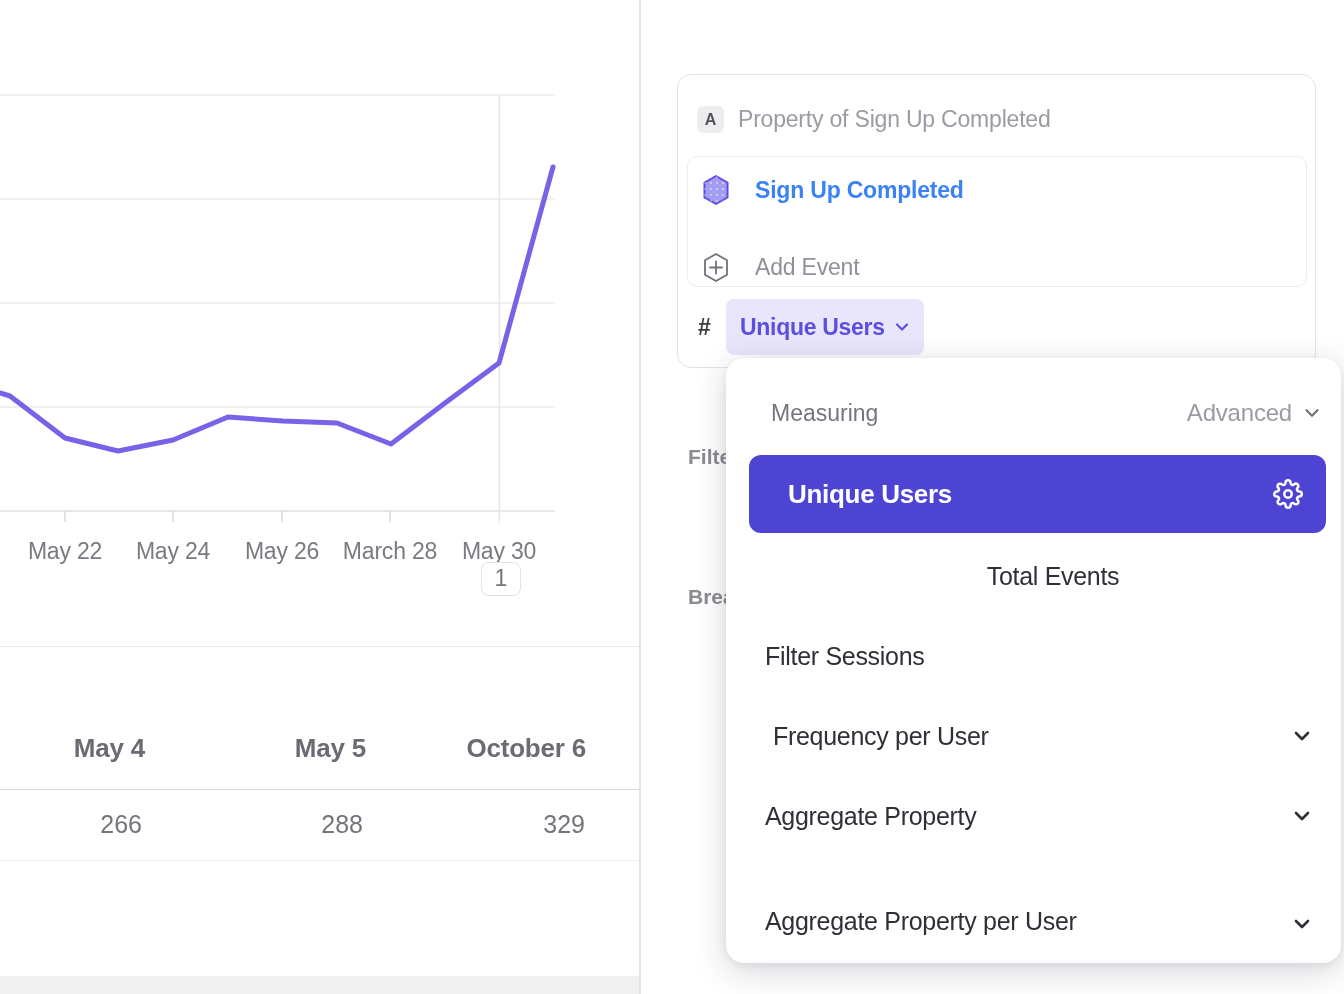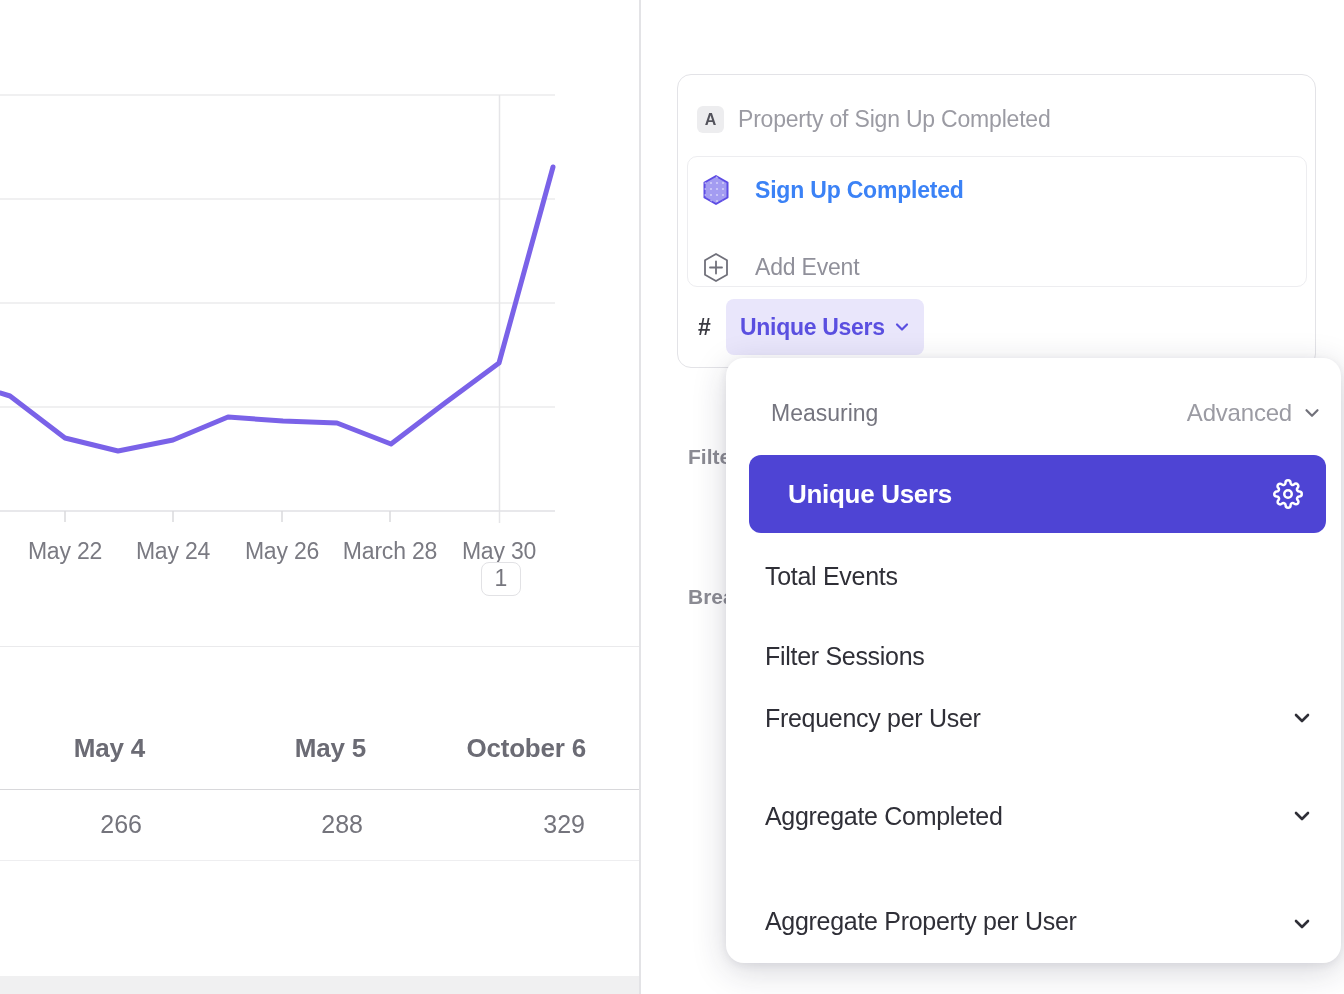--- a/index.html
+++ b/index.html
@@ -216,34 +216,34 @@
     </div>
 
     <div id="dd-selected">
       <span class="sel-text">Unique Users</span>
       <svg class="gear" viewBox="0 0 24 24">
         <circle cx="12" cy="12" r="3" fill="none" stroke="#ffffff" stroke-width="2"></circle>
         <path d="M19.4 15a1.65 1.65 0 0 0 .33 1.82l.06.06a2 2 0 0 1 0 2.83 2 2 0 0 1-2.83 0l-.06-.06a1.65 1.65 0 0 0-1.82-.33 1.65 1.65 0 0 0-1 1.51V21a2 2 0 0 1-2 2 2 2 0 0 1-2-2v-.09A1.65 1.65 0 0 0 9 19.4a1.65 1.65 0 0 0-1.82.33l-.06.06a2 2 0 0 1-2.83 0 2 2 0 0 1 0-2.83l.06-.06a1.65 1.65 0 0 0 .33-1.82 1.65 1.65 0 0 0-1.51-1H3a2 2 0 0 1-2-2 2 2 0 0 1 2-2h.09A1.65 1.65 0 0 0 4.6 9a1.65 1.65 0 0 0-.33-1.82l-.06-.06a2 2 0 0 1 0-2.83 2 2 0 0 1 2.83 0l.06.06a1.65 1.65 0 0 0 1.82.33H9a1.65 1.65 0 0 0 1-1.51V3a2 2 0 0 1 2-2 2 2 0 0 1 2 2v.09a1.65 1.65 0 0 0 1 1.51 1.65 1.65 0 0 0 1.82-.33l.06-.06a2 2 0 0 1 2.83 0 2 2 0 0 1 0 2.83l-.06.06a1.65 1.65 0 0 0-.33 1.82V9a1.65 1.65 0 0 0 1.51 1H21a2 2 0 0 1 2 2 2 2 0 0 1-2 2h-.09a1.65 1.65 0 0 0-1.51 1z" fill="none" stroke="#ffffff" stroke-width="2" stroke-linecap="round" stroke-linejoin="round"></path>
       </svg>
     </div>
 
-    <div class="dd-item" style="top:178px;">
+    <div class="dd-item" style="top:178px;text-align:center;">
       <span class="dd-text">Total Events</span>
     </div>
     <div class="dd-item" style="top:258px;">
       <span class="dd-text">Filter Sessions</span>
     </div>
-    <div class="dd-item" style="top:320px;">
+    <div class="dd-item" style="top:338px;padding-left:8px;">
       <span class="dd-text">Frequency per User</span>
       <svg class="chev" width="24" height="24" viewBox="0 0 24 24">
         <polyline points="6 9 12 15 18 9" fill="none" stroke="#2f2f37" stroke-width="2.6" stroke-linecap="round" stroke-linejoin="round"></polyline>
       </svg>
     </div>
     <div class="dd-item" style="top:418px;">
-      <span class="dd-text">Aggregate Completed</span>
+      <span class="dd-text">Aggregate Property</span>
       <svg class="chev" width="24" height="24" viewBox="0 0 24 24">
         <polyline points="6 9 12 15 18 9" fill="none" stroke="#2f2f37" stroke-width="2.6" stroke-linecap="round" stroke-linejoin="round"></polyline>
       </svg>
     </div>
     <div class="dd-item" style="top:498px;align-items:flex-end;">
       <span class="dd-text">Aggregate Property per User</span>
       <svg class="chev" width="24" height="24" viewBox="0 0 24 24">
         <polyline points="6 9 12 15 18 9" fill="none" stroke="#2f2f37" stroke-width="2.6" stroke-linecap="round" stroke-linejoin="round"></polyline>
       </svg>
     </div>

